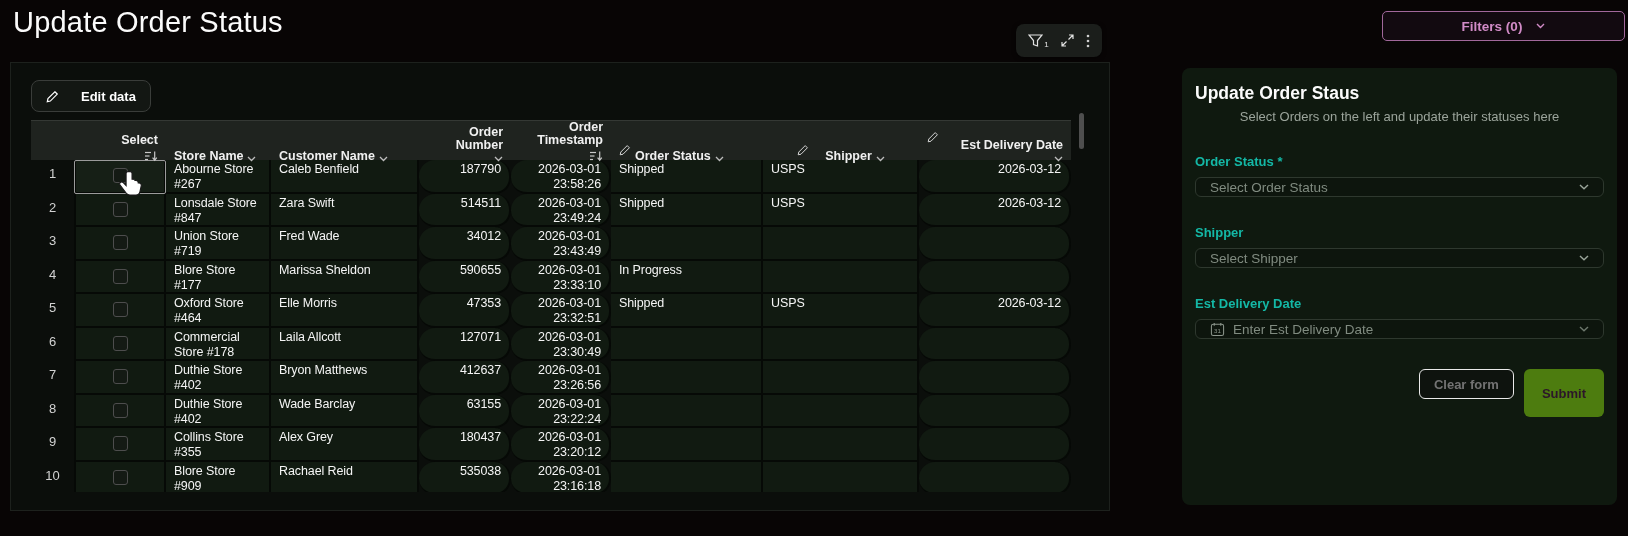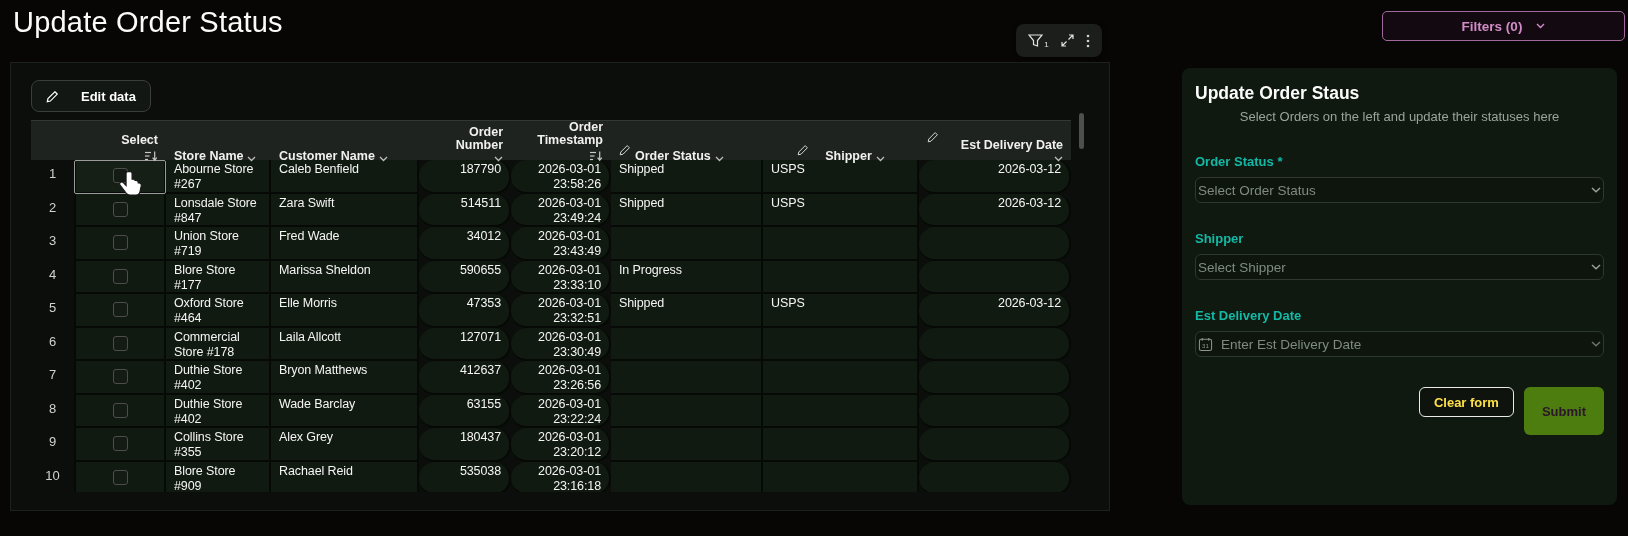--- a/index.html
+++ b/index.html
@@ -90,30 +90,30 @@
   
   .panel {
     position:absolute; left:1182px; top:68px; width:435px; height:437px;
     background:#0f190f; border-radius:8px; padding:14px 13px 0 13px;
   }
   .panel-title { font-size:17.5px; font-weight:bold; color:#fbfbfb; line-height:22px; }
   .panel-sub { margin-top:4px; font-size:13px; color:#9ba49b; line-height:18px;text-align:center; }
   .field-label { margin-top:28px; font-size:13px; font-weight:bold; color:#14b8a6; line-height:16px; }
   .field-label:first-of-type { margin-top:36px; }
   .select-box, .date-box {
-    margin-top:7px; height:26px; width:100%;
+    margin-top:7px; height:20px; width:100%;
     background:#0d150d; border:1px solid #2e382e; border-radius:6px;
-    display:flex; align-items:center; gap:8px; padding:0 2px;
+    display:flex; align-items:center; gap:8px; padding:0 14px;
     color:#808b80; font-size:13.5px; cursor:pointer;
   }
   .select-box .chev { margin-left:auto; }
   .btn-row { margin-top:30px; display:flex; justify-content:flex-end; gap:10px; }
   .clear-btn {
     height:30px; padding:0 14px; background:#0e130e; border:1px solid #eaeaea;
-    border-radius:6px; color:#fde047; font-size:13px; font-weight:bold; cursor:pointer;
+    border-radius:6px; color:#737373; font-size:13px; font-weight:bold; cursor:pointer;
   }
   .submit-btn {
     height:48px; padding:0 18px; background:#4d7c0f; border:none;
     border-radius:6px; color:#2c1629; font-size:13px; font-weight:bold; cursor:pointer;
   }
 </style>
 </head>
 <body>
 
 <div class="page-title">Update Order Status</div>

